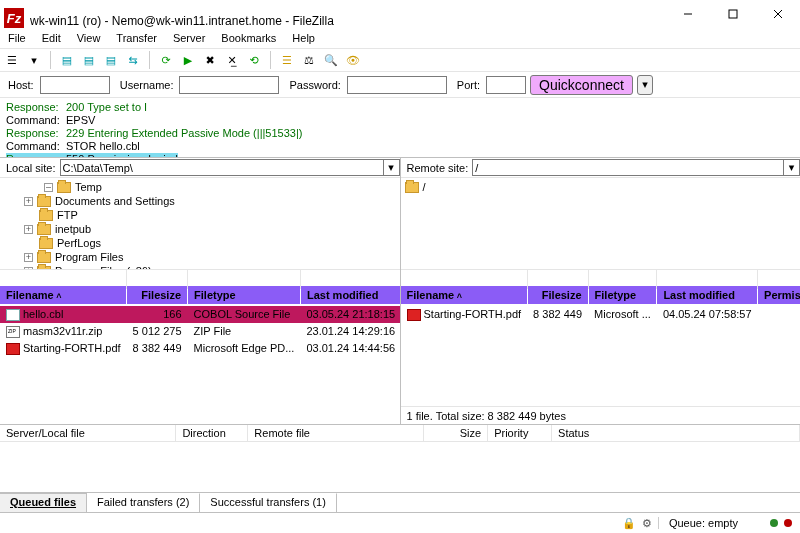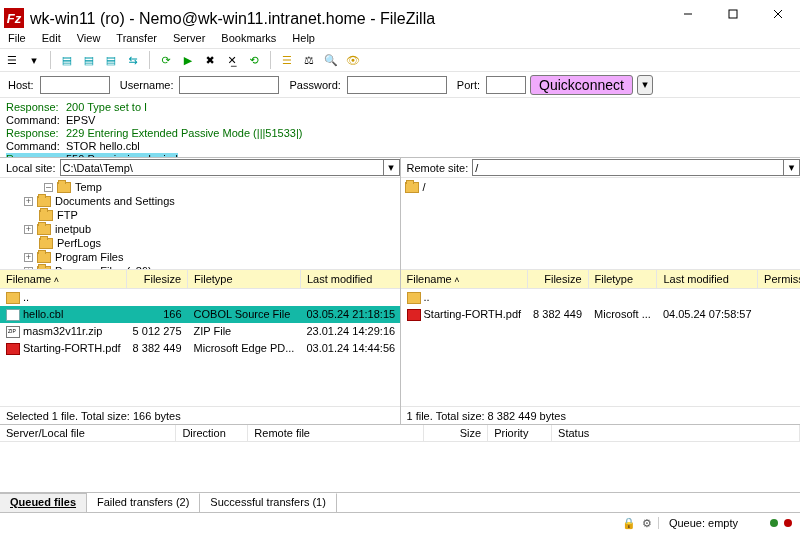--- a/index.html
+++ b/index.html
@@ -2,21 +2,21 @@
 <html><head>
 <meta charset="utf-8">
 <style>
   * { box-sizing: border-box; }
   html, body { margin: 0; padding: 0; height: 100%; font-family: "Segoe UI", Tahoma, Arial, sans-serif; font-size: 11px; overflow: hidden; }
   body { display: flex; flex-direction: column; width: 800px; height: 533px; background: #fff; }
 
   
   .titlebar { height: 28px; display: flex; align-items: flex-end; background: #fff; }
   .app-icon { width: 20px; height: 20px; margin: 0 6px 0 4px; background: #b00; color: #fff; font-weight: bold; display: inline-flex; align-items: center; justify-content: center; font-size: 13px; font-style: italic; }
-  .title { flex: 1; font-size: 16px; color: #000; }
+  .title { flex: 1; font-size: 12px; color: #000; }
   .win-btns { display: flex; }
   .win-btn { width: 45px; height: 28px; display: flex; align-items: center; justify-content: center; }
   .win-btn svg { width: 10px; height: 10px; }
 
   
   .menubar { display: flex; padding: 2px 0; }
   .menubar span { padding: 2px 8px; }
 
   
   .toolbar { display: flex; align-items: center; height: 24px; border-top: 1px solid #e5e5e5; border-bottom: 1px solid #e5e5e5; padding-left: 2px; gap: 2px; }
@@ -55,24 +55,24 @@
 
   .tree { height: 92px; overflow-y: auto; border-bottom: 1px solid #e5e5e5; padding: 2px 4px; line-height: 14px; }
   .tree .fld { display: flex; align-items: center; gap: 4px; }
   .tree .lvl1 { padding-left: 20px; } .tree .lvl2 { padding-left: 40px; }
   .exp { width: 9px; height: 9px; border: 1px solid #999; display: inline-flex; align-items: center; justify-content: center; font-size: 9px; line-height: 1; color: #555; }
   .folder-icon { width: 14px; height: 11px; background: #f2c14e; border: 1px solid #c9972c; display: inline-block; position: relative; }
   .folder-icon::before { content: ""; position: absolute; top: -3px; left: 0; width: 6px; height: 3px; background: #f2c14e; border: 1px solid #c9972c; border-bottom: none; }
 
   .filetable { flex: 1; overflow: hidden; position: relative; }
   .filetable table { width: 100%; border-collapse: collapse; }
-  .filetable th { text-align: left; font-weight: normal; padding: 2px 6px; border-right: 1px solid #e5e5e5; border-bottom: 1px solid #e5e5e5; background: #fef9c3; height: 18px; position: sticky; top: 0; }
+  .filetable th { text-align: left; font-weight: bold; padding: 2px 6px; border-right: 1px solid #e5e5e5; border-bottom: 1px solid #e5e5e5; background: #8b5cf6; height: 18px; position: sticky; top: 16px; }
   .filetable th:first-child::after{content:" ˄"; font-size:9px;}
   .filetable td { padding: 2px 6px; white-space: nowrap; }
-  .filetable tr.sel { background: #14b8a6; }
+  .filetable tr.sel { background: #be185d; }
   .ficon { display: inline-block; width: 14px; height: 12px; vertical-align: middle; margin-right: 3px; }
   .ic-folder { background: #f2c14e; border: 1px solid #c9972c; }
   .ic-cbl { background: #fff; border: 1px solid #7aa; }
   .ic-zip { background: #fff; border: 1px solid #777; position:relative; }
   .ic-zip::after{content:"ZIP";position:absolute;font-size:5px;left:1px;top:1px;}
   .ic-pdf { background: #d22; border: 1px solid #900; }
 
   .status { height: 18px; border-top: 1px solid #e5e5e5; padding: 1px 6px; line-height: 16px; }
 
   
@@ -261,21 +261,20 @@
             </tr>
         <tr>
               <td><span class="ficon ic-pdf"></span><span>Starting-FORTH.pdf</span></td>
               <td style="text-align:right">8 382 449</td>
               <td>Microsoft Edge PD...</td>
               <td>03.01.24 14:44:56</td>
             </tr>
       </tbody>
         </table>
     </div>
-    <div class="status">Selected 1 file. Total size: 166 bytes</div>
   </div>
 
   <div class="pane">
     <div class="site-row">
       <label>Remote site:</label>
       <input value="/" style="">
       <div class="dd">▾</div>
     </div>
     <div class="tree">
       <div class="fld">

